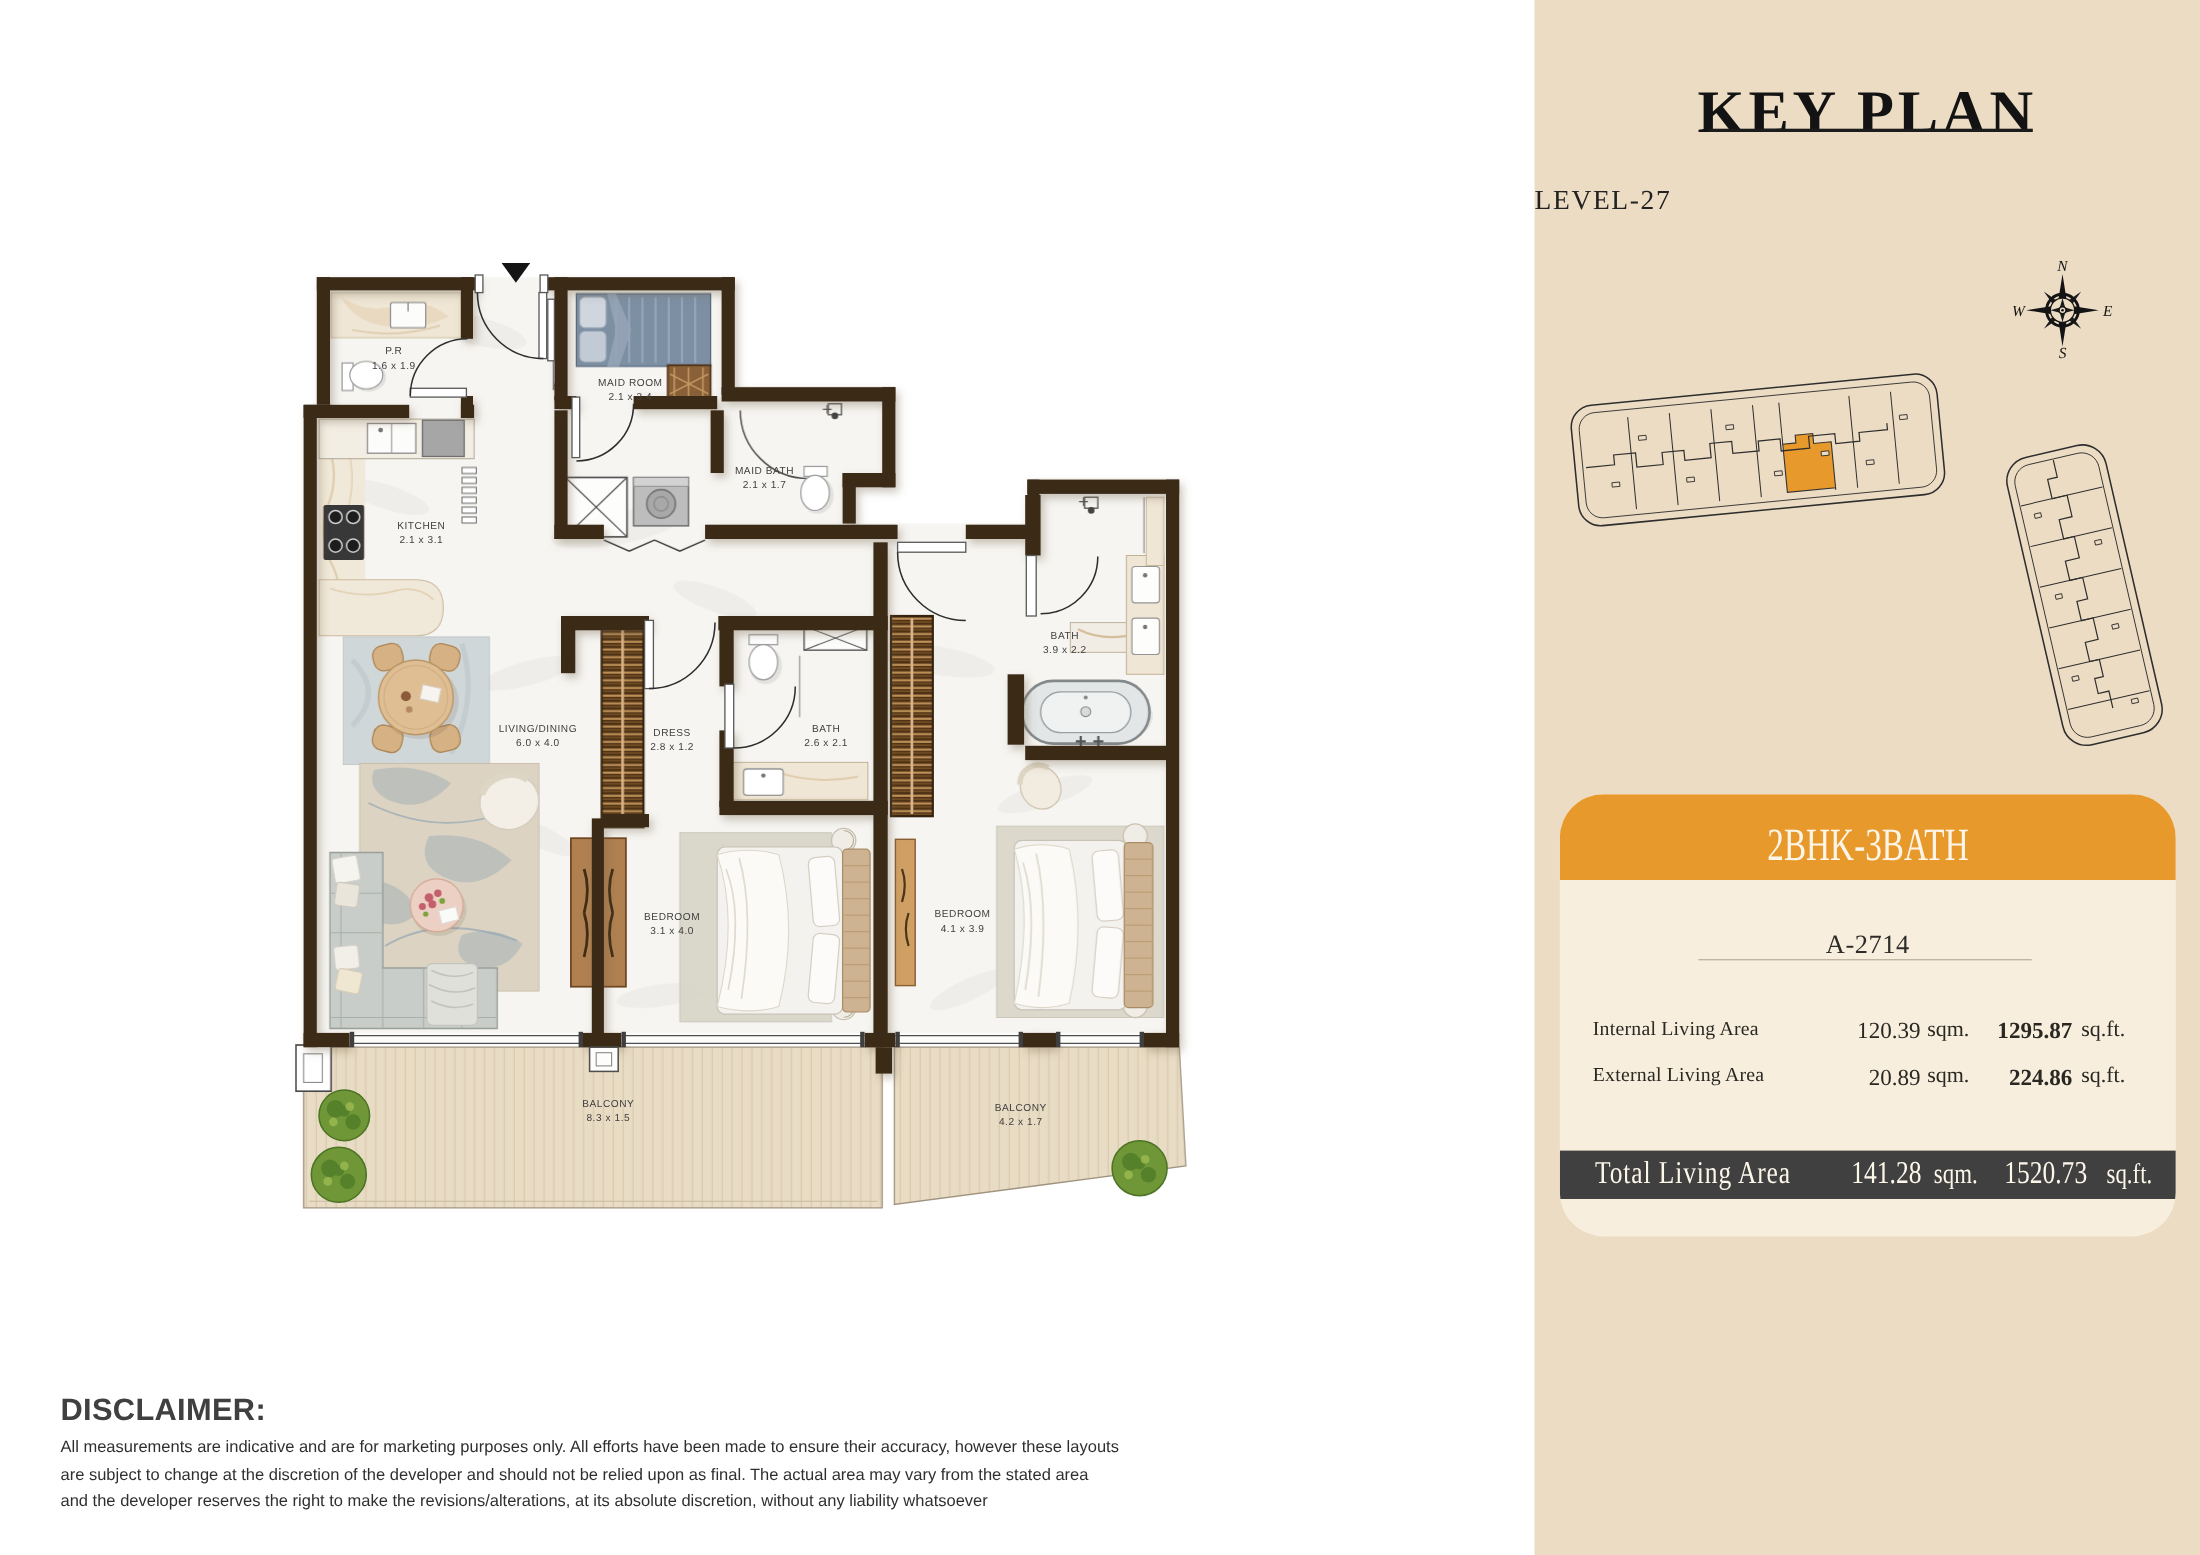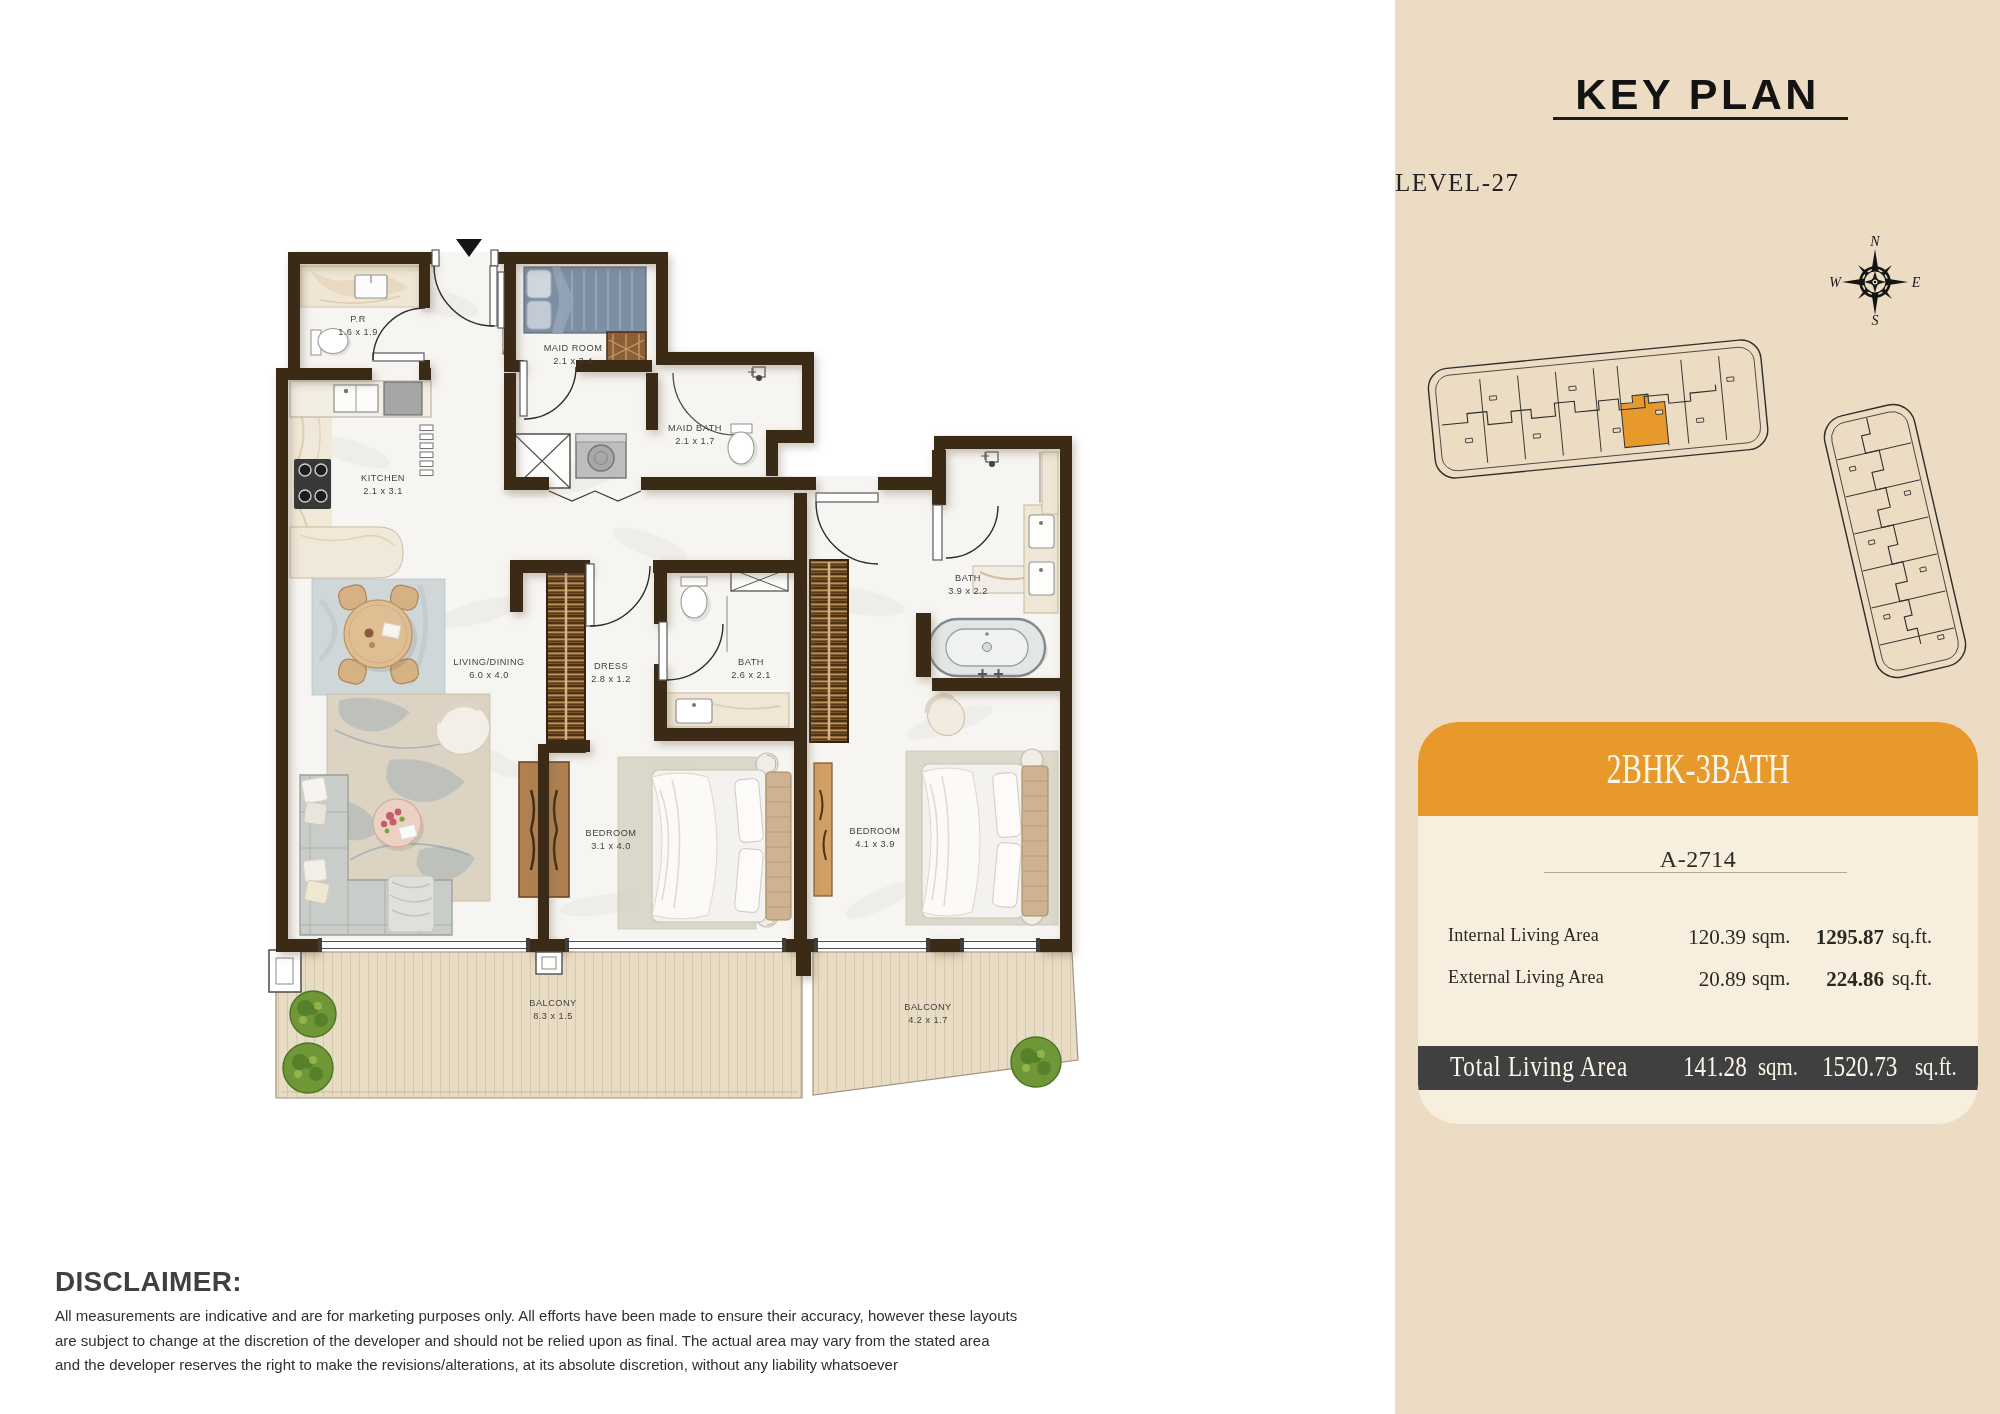--- a/index.html
+++ b/index.html
@@ -1,26 +1,26 @@
 <!DOCTYPE html>
 <html><head>
 <meta charset="utf-8">
 <style>
   html,body{margin:0;padding:0;}
   #page{position:relative;width:2000px;height:1414px;background:#ffffff;overflow:hidden;
         font-family:"Liberation Sans", sans-serif;}
   #panel{position:absolute;left:1395px;top:0;width:605px;height:1414px;background:#ecdcc3;}
   #keyplan-title{position:absolute;left:0;top:70px;width:605px;text-align:center;
-     font-family:Liberation Sans, sans-serif;font-size:43px;letter-spacing:3.5px;color:#131313;font-weight:600;}
+     font-family:Liberation Serif, serif;font-size:55px;letter-spacing:3.5px;color:#131313;font-weight:600;}
   #keyplan-underline{position:absolute;left:158px;top:117px;width:295px;height:3px;background:#1c1c1c;}
   #level{position:absolute;left:0;top:169px;width:605px;text-align:left;
      font-family:"Liberation Serif",serif;font-size:25px;letter-spacing:1.5px;color:#222;}
   #card{position:absolute;left:23px;top:722px;width:560px;height:402px;border-radius:40px;
         background:#f8eedd;overflow:hidden;}
-  #card-head{position:absolute;left:0;top:0;width:560px;height:94px;background:#e8992c;
+  #card-head{position:absolute;left:0;top:0;width:560px;height:78px;background:#e8992c;
       text-align:center;line-height:94px;font-family:"Liberation Serif",serif;font-size:42px;color:#fdf6e8;}
   #card-head span{display:inline-block;transform:scaleX(0.72);}
   #unit{position:absolute;left:0;top:124px;width:560px;text-align:center;
       font-family:"Liberation Serif",serif;font-size:24px;color:#2e2c28;letter-spacing:0.5px;}
   #unit-line{position:absolute;left:126px;top:150px;width:303px;height:1px;background:#b3a794;}
   .row{position:absolute;left:0;width:560px;font-family:"Liberation Serif",serif;color:#2a2823;}
   .row .lab{position:absolute;left:30px;font-size:18px;letter-spacing:0.2px;font-weight:500;}
   .row .v1{position:absolute;left:208px;width:120px;text-align:right;font-size:21px;}
   .row .u1{position:absolute;left:334px;font-size:20px;}
   .row .v2{position:absolute;left:348px;width:118px;text-align:right;font-size:21px;font-weight:bold;}

